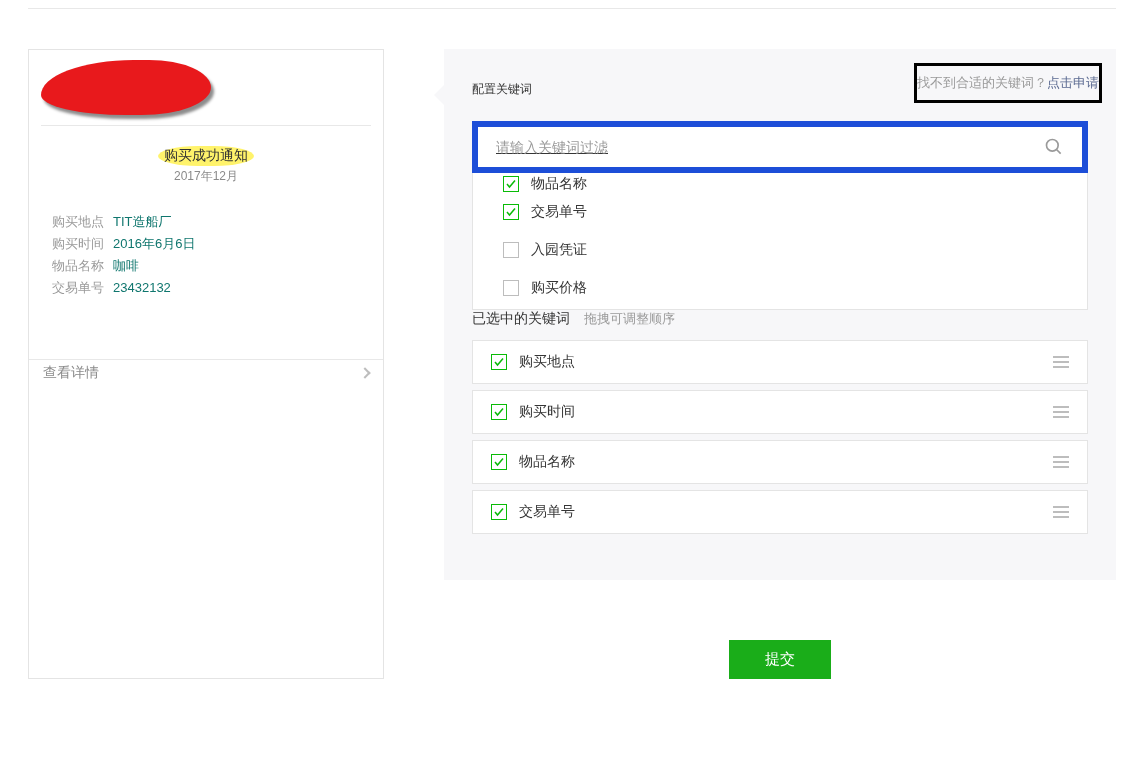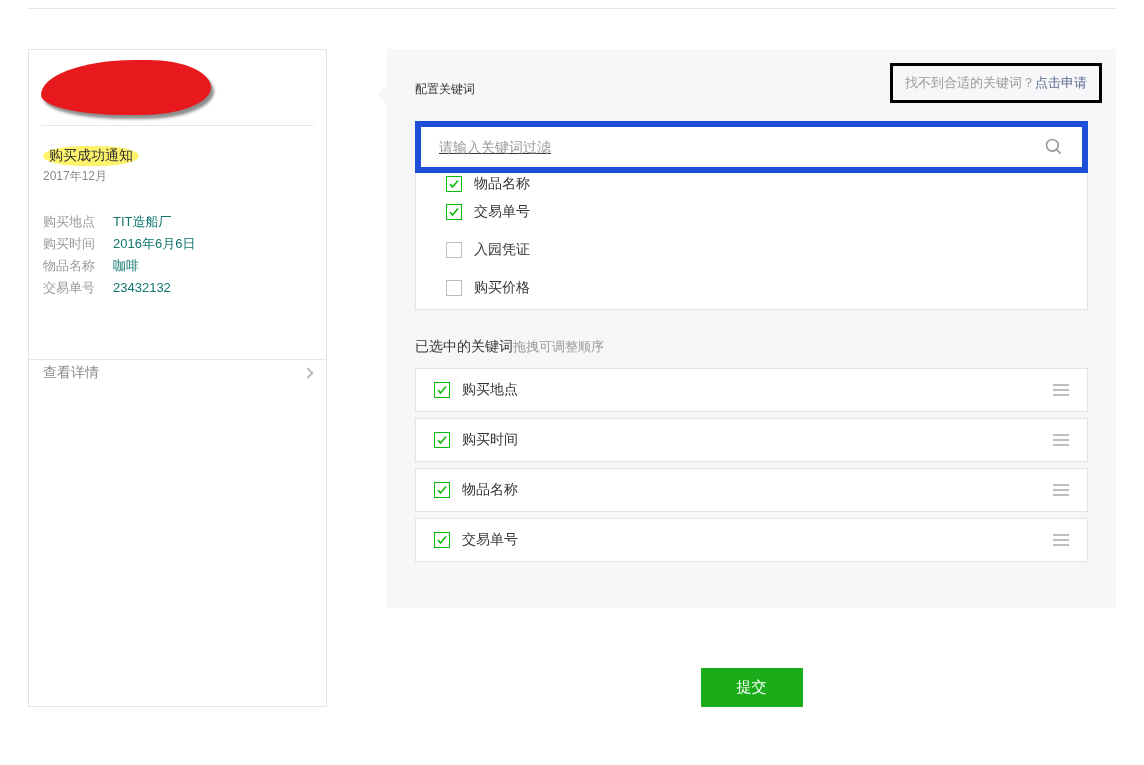--- a/index.html
+++ b/index.html
@@ -17,25 +17,26 @@
       background: #e8e8e8;
       margin: 8px 28px 0 28px;
     }
     .container {
       display: flex;
       padding: 40px 28px 0 28px;
       gap: 60px;
     }
     
     .preview-card {
-      width: 299px;
+      width: 356px;
       border: 1px solid #e4e4e4;
       background: #fff;
       display: flex;
       flex-direction: column;
+      text-align: center;
     }
     .preview-top {
       padding: 10px 12px 6px 12px;
     }
     .red-blob {
       width: 170px;
       height: 55px;
       background: #e8191c;
       border-radius: 60% 40% 45% 55% / 70% 55% 55% 40%;
       position: relative;
@@ -93,21 +94,21 @@
       border-right:10px solid #f7f7f9;
     }
     .config-head {
       display: flex;
       justify-content: space-between;
       align-items: flex-start;
     }
     .config-title { font-size: 12px; color:#353535; }
     .apply-box {
       border: 3px solid #000;
-      padding: 8px 12px;
+      padding: 8px 0;
       margin-top: -18px;
       margin-right: -14px;
     }
     .apply-text { color:#9a9a9a; font-size:13px; }
     .apply-link { color:#5b6a91; font-size:13px; }
     .search-wrap {
       background:#fff;
       border:6px solid #1d4ed8;
       margin-top: 18px;
       display:flex;
@@ -153,21 +154,21 @@
       display:flex;align-items:center;justify-content:center;
       background:#fff;
     }
     .cb.checked { border-color:#09bb07; }
     .cb.checked svg { display:block; }
     .cb svg { display:none; width:12px;height:12px; stroke:#09bb07; stroke-width:3; fill:none; }
     .kw-label { }
 
     .selected-head {
       display:flex;
-      margin-top: 28px;
+      gap:14px;
       align-items:flex-end;
     }
     .selected-title { font-size:14px; color:#353535; }
     .selected-hint { font-size:13px; color:#9a9a9a; }
     .selected-list { margin-top: 12px; }
     .sel-item {
       background:#fff;
       border:1px solid #e4e4e4;
       display:flex;
       align-items:center;

